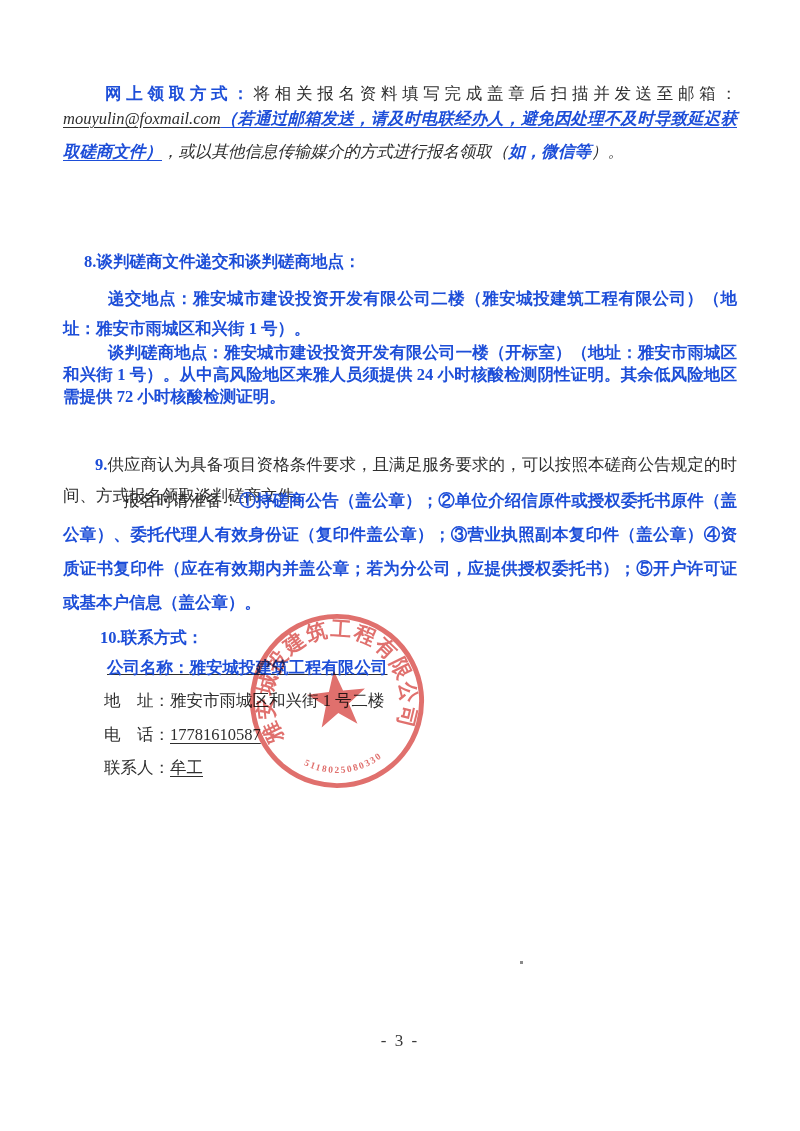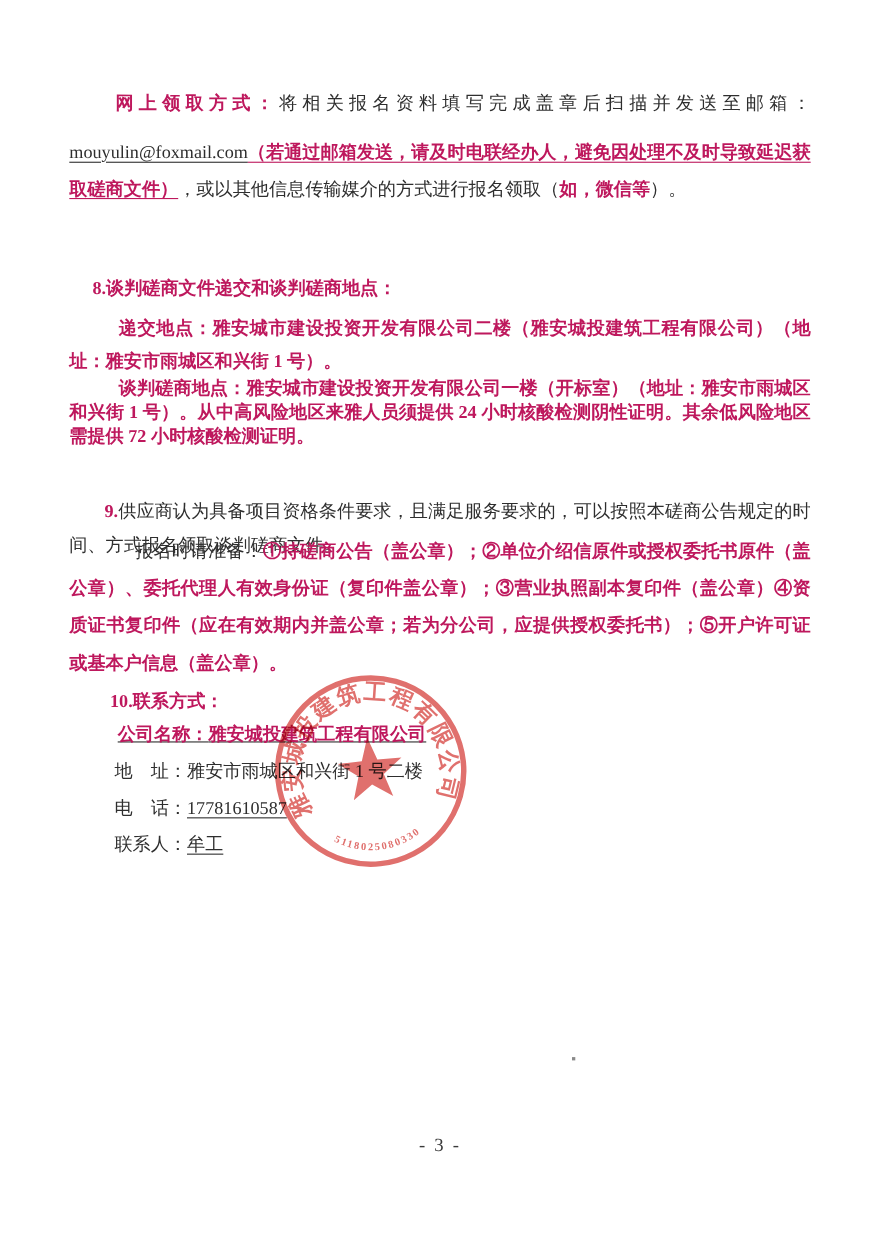--- a/index.html
+++ b/index.html
@@ -3,24 +3,24 @@
 <meta charset="utf-8">
 <style>
   html,body{margin:0;padding:0;background:#ffffff;}
   .page{
     position:relative;width:800px;height:1131px;background:#ffffff;overflow:hidden;
     font-family:"Liberation Serif","DejaVu Serif",serif;
     font-size:16.5px;color:#2e2e2e;
   }
   .blk{position:absolute;left:63px;width:674px;text-align:justify;text-justify:inter-character;}
   .line{position:absolute;white-space:nowrap;line-height:24px;}
-  .b{font-weight:700;color:#be185d;}
+  .b{font-weight:700;color:#1d4ed8;}
   .u{text-decoration:underline;text-underline-offset:3px;}
   .p-online-1{top:77px;line-height:33px;text-indent:42px;text-align-last:justify;}
-  .p-online-2{top:122px;line-height:33px;}
+  .p-online-2{top:102px;line-height:33px;font-style:italic;}
   .it6{top:188px;left:100px;}
   .it7{top:221px;left:100px;}
   .it8{top:250px;left:84px;}
   .p-delivery{top:284px;line-height:30px;text-indent:45px;}
   .p-venue{top:342px;line-height:22px;text-indent:45px;}
   .p-item9{top:421px;line-height:31px;text-indent:32px;margin-top:28px;}
   .p-signup{top:484px;line-height:34px;text-indent:60px;}
   .it10{top:626px;left:100px;}
   .c-row1{top:656px;left:107px;text-decoration:underline;}
   .c-row2{top:689px;left:104px;}

